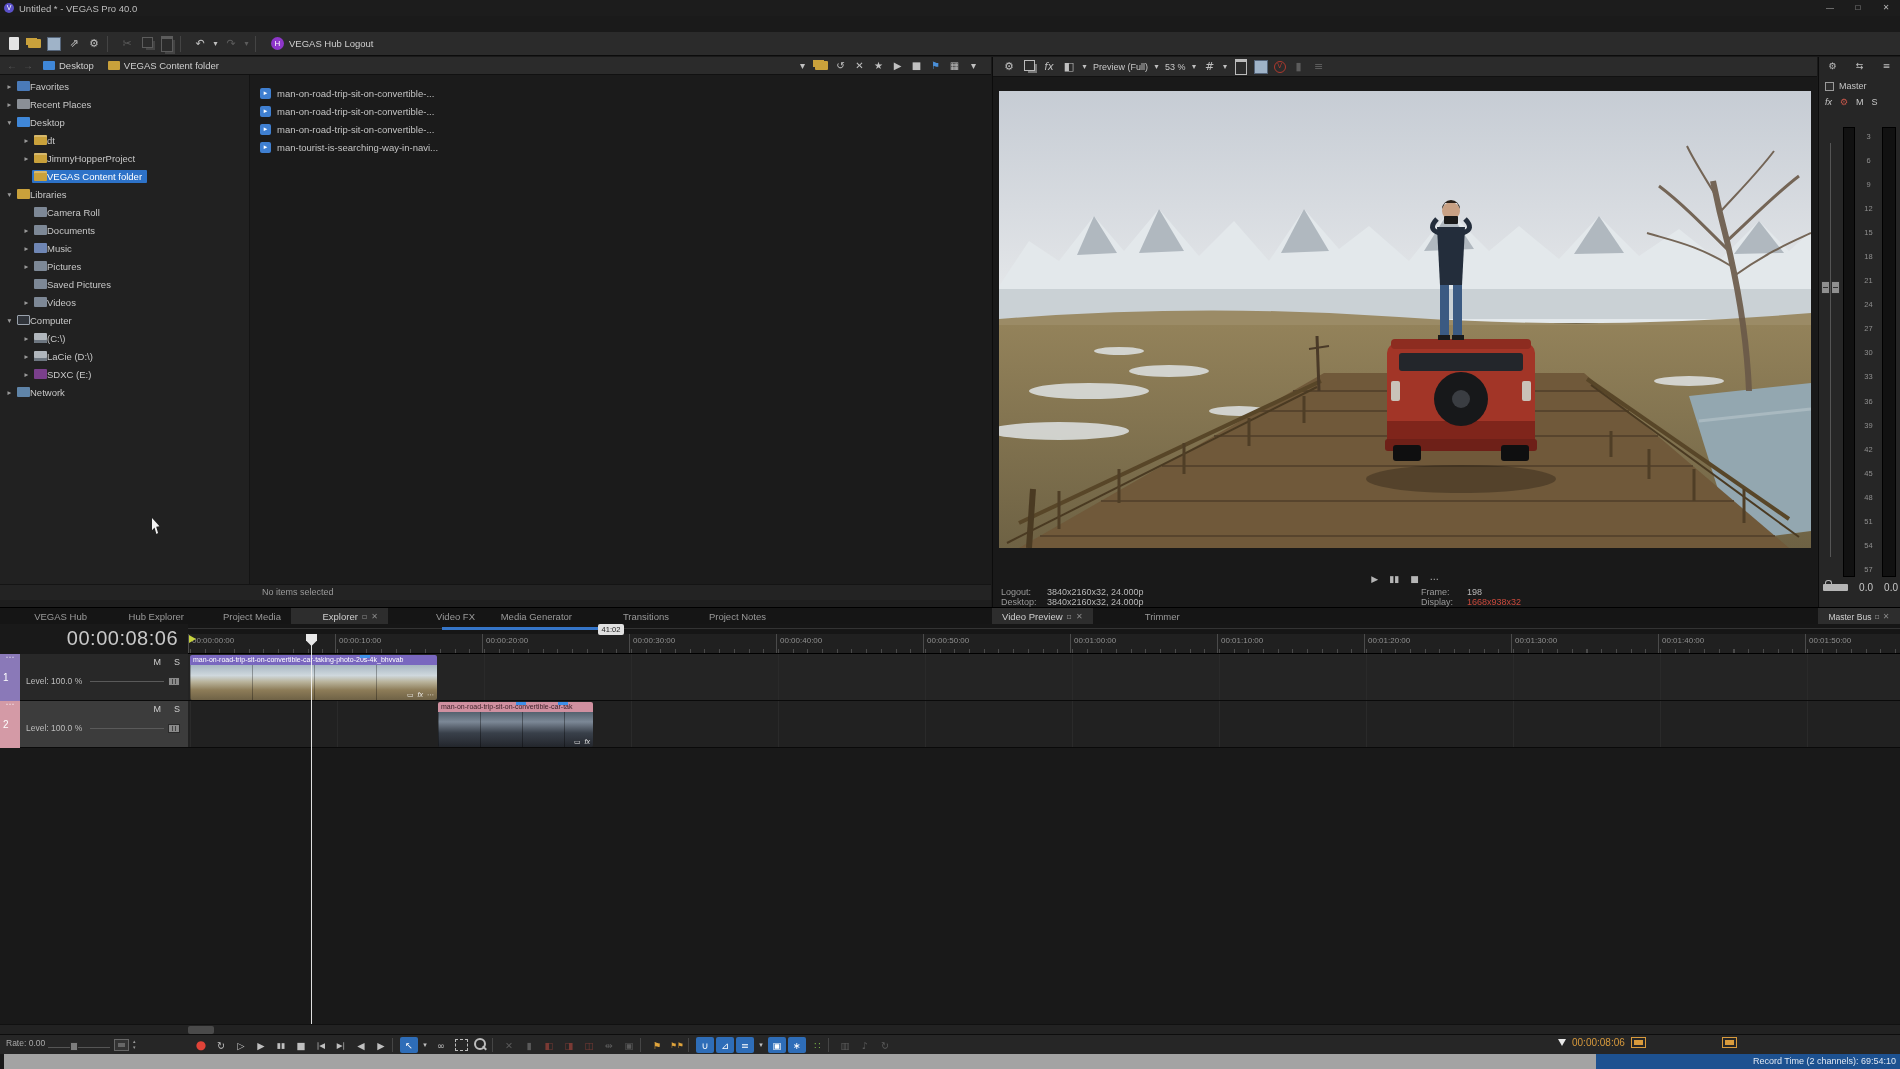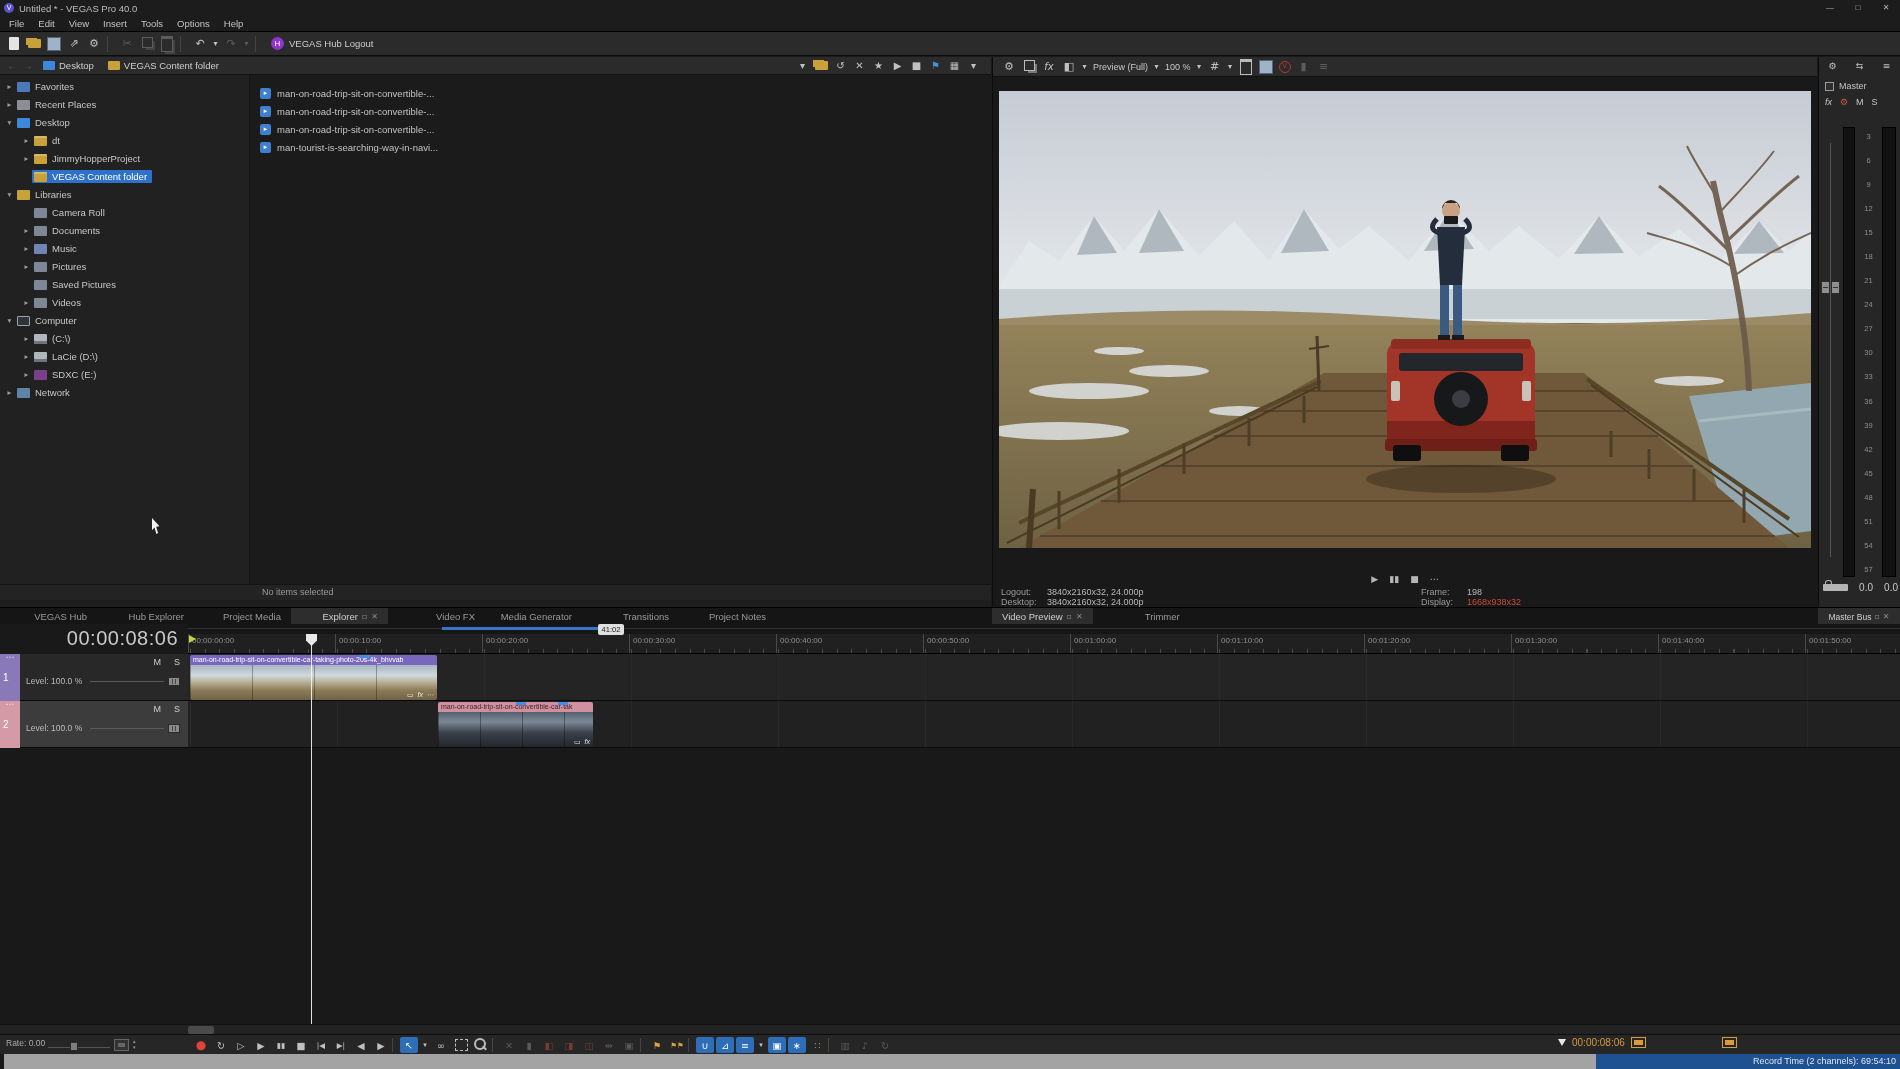--- a/index.html
+++ b/index.html
@@ -48,21 +48,21 @@
   .mini-ic { display:inline-block; width:12px; height:9px; border-radius:1px; }
   .mini-desktop { background:#3f87d8; }
   .mini-folder { background:#c9a13b; }
   .exp-tools { margin-left:auto; display:flex; align-items:center; }
   .exp-tools .tbtn { width:19px; height:16px; }
   .exp-tools .tbtn .glyph { font-size:10px; }
   .exp-tools .blue .glyph { color:#4a8fd8; }
   .tree { position:absolute; left:0; top:18px; width:250px; height:509px; background:#212121; border-right:1px solid #141414; overflow:hidden; padding-top:2px; }
   .tree-row { height:18px; display:flex; align-items:center; }
   .tri { width:11px; font-size:7.5px; color:#9a9a9a; text-align:center; flex:0 0 11px; font-family:"DejaVu Sans",sans-serif; }
-  .tree-core { display:flex; align-items:flex-end; gap:5px; padding:1px 5px 1px 2px; border-radius:1px; }
+  .tree-core { display:flex; align-items:flex-start; padding:1px 5px 1px 2px; border-radius:1px; }
   .tree-core.selected { background:#2d72c8; color:#fff; }
   .tree-label { font-size:9.5px; white-space:nowrap; }
   .ic { display:inline-block; width:13px; height:10px; border-radius:1px; flex:0 0 13px; }
   .ic-fav { background:#4a7ab8; }
   .ic-recent { background:#8a8f96; }
   .ic-desktop { background:#3f87d8; }
   .ic-folder { background:#c9a13b; box-shadow:inset 0 2px 0 rgba(255,255,255,.25); }
   .ic-lib { background:#c9a13b; }
   .ic-libitem { background:#7d8896; }
   .ic-music { background:#6f86b4; }
@@ -215,30 +215,20 @@
   <div class="titlebar">
     <span class="app-badge">V</span>
     <span class="win-title">Untitled * - VEGAS Pro 40.0</span>
     <span class="win-controls">
       <span class="win-btn">—</span>
       <span class="win-btn">□</span>
       <span class="win-btn">✕</span>
     </span>
   </div>
 
-  <div class="menubar">
-
-  <span class="menu-item">File</span>
-      <span class="menu-item">Edit</span>
-      <span class="menu-item">View</span>
-      <span class="menu-item">Insert</span>
-      <span class="menu-item">Tools</span>
-      <span class="menu-item">Options</span>
-      <span class="menu-item">Help</span>
-    </div>
 
   <div class="toolbar">
     <span class="tb-group">
 
         <button class="tbtn t-doc">
           <span class="glyph"></span>
         </button>
 
         <button class="tbtn t-folder">
           <span class="glyph"></span>
@@ -553,21 +543,21 @@
 
         <button class="tbtn label">
           <span class="glyph">Preview (Full)</span>
         </button>
 
         <button class="tbtn narrow">
           <span class="glyph">▾</span>
         </button>
 
         <button class="tbtn label">
-          <span class="glyph">100 %</span>
+          <span class="glyph">53 %</span>
         </button>
 
         <button class="tbtn narrow">
           <span class="glyph">▾</span>
         </button>
 
         <button class="tbtn">
           <span class="glyph">#</span>
         </button>
 

